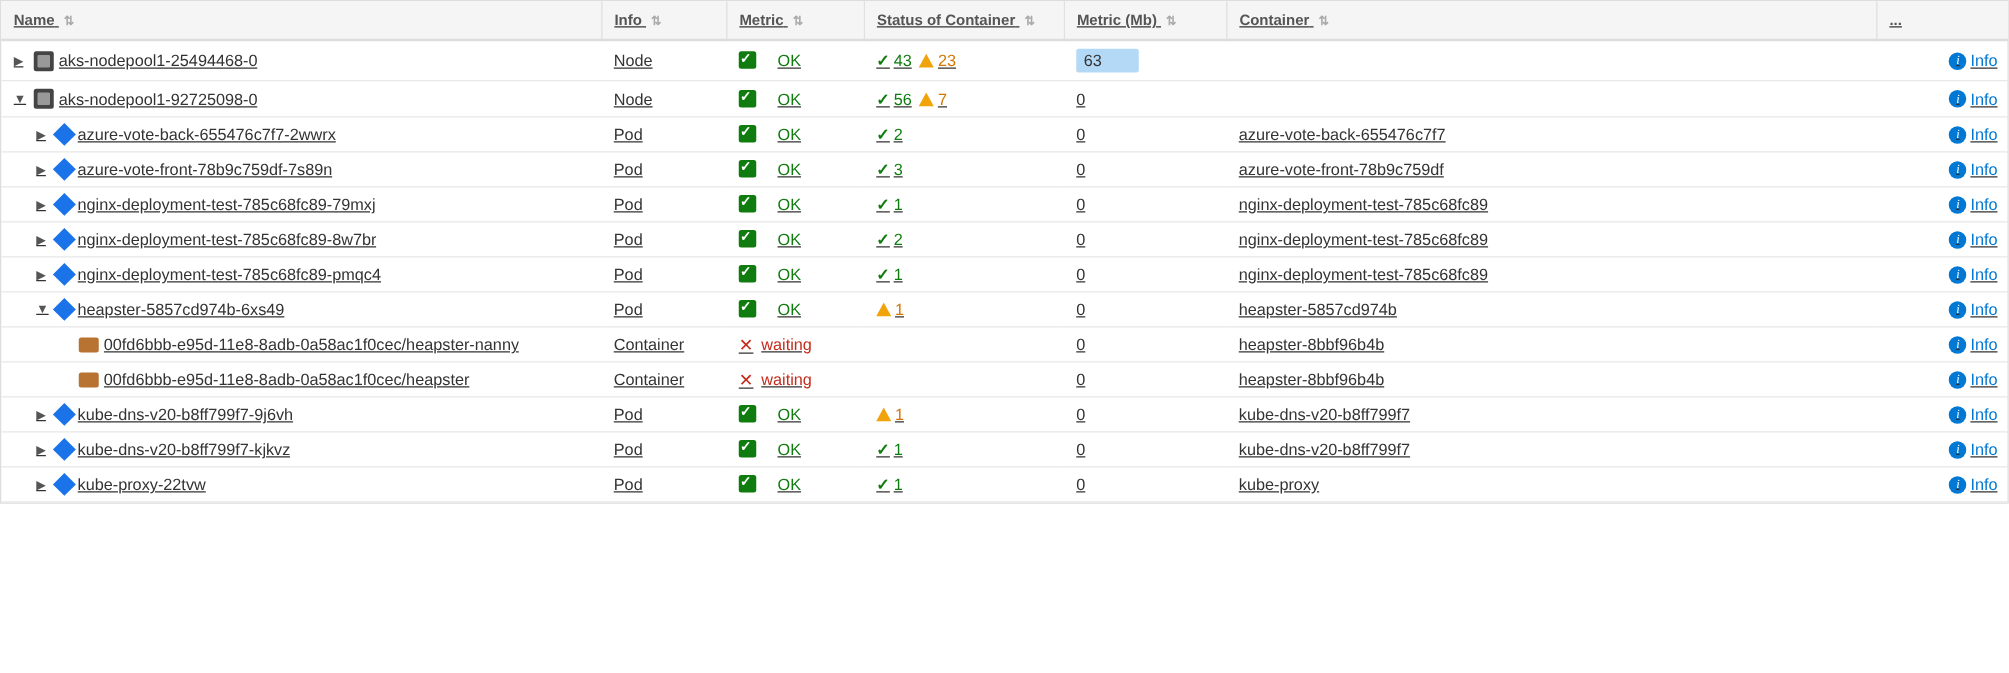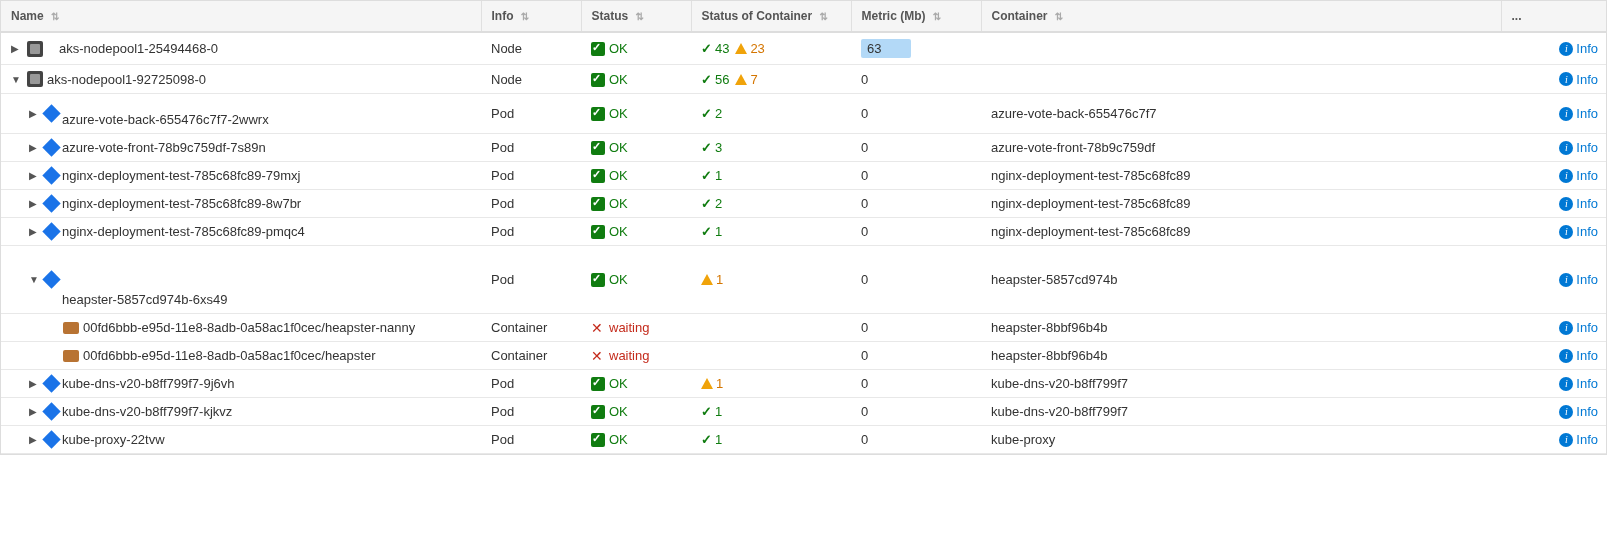--- a/index.html
+++ b/index.html
@@ -6,20 +6,21 @@
     body {
       font-family: 'Segoe UI', Arial, sans-serif;
       font-size: 13px;
       background: #fff;
       color: #333;
     }
     .table-container {
       width: 1607px;
       overflow-x: auto;
       border: 1px solid #ddd;
+      text-decoration: underline;
     }
     table {
       width: 100%;
       border-collapse: collapse;
       table-layout: fixed;
     }
     colgroup col:nth-child(1) { width: 480px; }
     colgroup col:nth-child(2) { width: 100px; }
     colgroup col:nth-child(3) { width: 110px; }
     colgroup col:nth-child(4) { width: 160px; }
@@ -73,22 +74,22 @@
       width: 12px;
       display: inline-block;
       flex-shrink: 0;
     }
     .expand-placeholder { width: 12px; display: inline-block; flex-shrink: 0; }
 
     
     .status-ok {
       color: #107c10;
       display: flex;
-      align-items: flex-end;
-      gap: 4px;
+      align-items: flex-start;
+      gap: 17px;
     }
     .status-waiting {
       color: #c42b1c;
       display: flex;
       align-items: center;
       gap: 4px;
     }
     .check-icon {
       display: inline-block;
       width: 14px;
@@ -184,21 +185,21 @@
       <tr>
         <th>
           <span>Name</span>
           <span class="sort-icon">⇅</span>
         </th>
         <th>
           <span>Info</span>
           <span class="sort-icon">⇅</span>
         </th>
         <th>
-          <span>Status</span>
+          <span>Metric</span>
           <span class="sort-icon">⇅</span>
         </th>
         <th>
           <span>Status of Container</span>
           <span class="sort-icon">⇅</span>
         </th>
         <th>
           <span>Metric (Mb)</span>
           <span class="sort-icon">⇅</span>
         </th>
@@ -212,21 +213,21 @@
       </tr>
     </thead>
     <tbody id="table-body">
     <tr>
           <td style="padding-left: 10px;">
             <div class="name-cell">
               <span class="expand-btn">▶</span>
               <span style="display: inline-flex; align-items: center; justify-content: center; width: 16px; height: 16px; background: rgb(68, 68, 68); border-radius: 2px; flex-shrink: 0;">
                 <span style="width: 10px; height: 10px; background: rgb(153, 153, 153); border-radius: 1px; display: block;"></span>
               </span>
-              <span style="overflow: hidden; text-overflow: ellipsis; white-space: nowrap; margin-left: 12px;">aks-nodepool1-25494468-0</span>
+              <span style="overflow: hidden; text-overflow: ellipsis; white-space: nowrap;">aks-nodepool1-25494468-0</span>
             </div>
           </td>
           <td>Node</td>
           <td>
             <div class="status-ok">
               <span class="check-icon"></span>
               <span>OK</span>
             </div>
           </td>
           <td>
@@ -274,21 +275,21 @@
               <span class="info-icon-circle">i</span>
               <span>Info</span>
             </a>
           </td>
         </tr>
         <tr>
           <td style="padding-left: 28px;">
             <div class="name-cell">
               <span class="expand-btn">▶</span>
               <span style="display: inline-block; width: 13px; height: 13px; background: rgb(26, 115, 232); transform: rotate(45deg); flex-shrink: 0;"></span>
-              <span style="overflow: hidden; text-overflow: ellipsis; white-space: nowrap; margin-top: 12px;">azure-vote-back-655476c7f7-2wwrx</span>
+              <span style="overflow: hidden; text-overflow: ellipsis; white-space: nowrap;">azure-vote-back-655476c7f7-2wwrx</span>
             </div>
           </td>
           <td>Pod</td>
           <td>
             <div class="status-ok">
               <span class="check-icon"></span>
               <span>OK</span>
             </div>
           </td>
           <td>
@@ -419,21 +420,21 @@
               <span class="info-icon-circle">i</span>
               <span>Info</span>
             </a>
           </td>
         </tr>
         <tr>
           <td style="padding-left: 28px;">
             <div class="name-cell">
               <span class="expand-btn">▼</span>
               <span style="display: inline-block; width: 13px; height: 13px; background: rgb(26, 115, 232); transform: rotate(45deg); flex-shrink: 0;"></span>
-              <span style="overflow: hidden; text-overflow: ellipsis; white-space: nowrap; margin-top: 40px;">heapster-5857cd974b-6xs49</span>
+              <span style="overflow: hidden; text-overflow: ellipsis; white-space: nowrap;">heapster-5857cd974b-6xs49</span>
             </div>
           </td>
           <td>Pod</td>
           <td>
             <div class="status-ok">
               <span class="check-icon"></span>
               <span>OK</span>
             </div>
           </td>
           <td>

